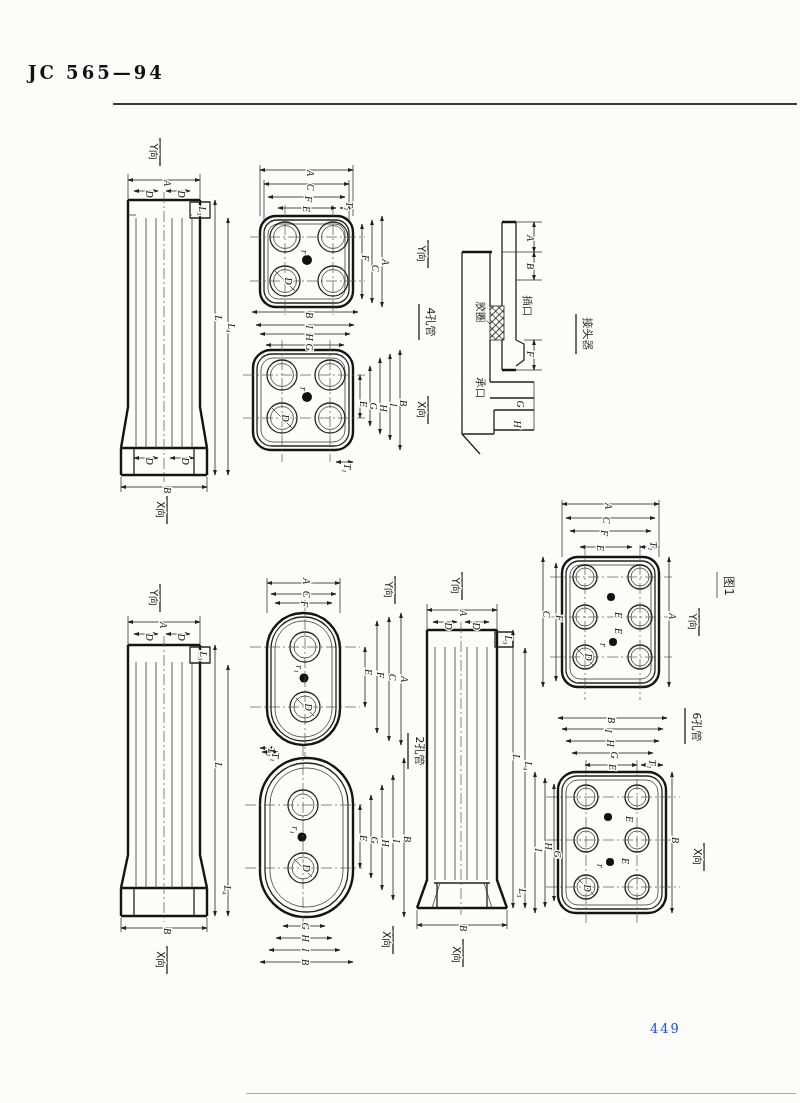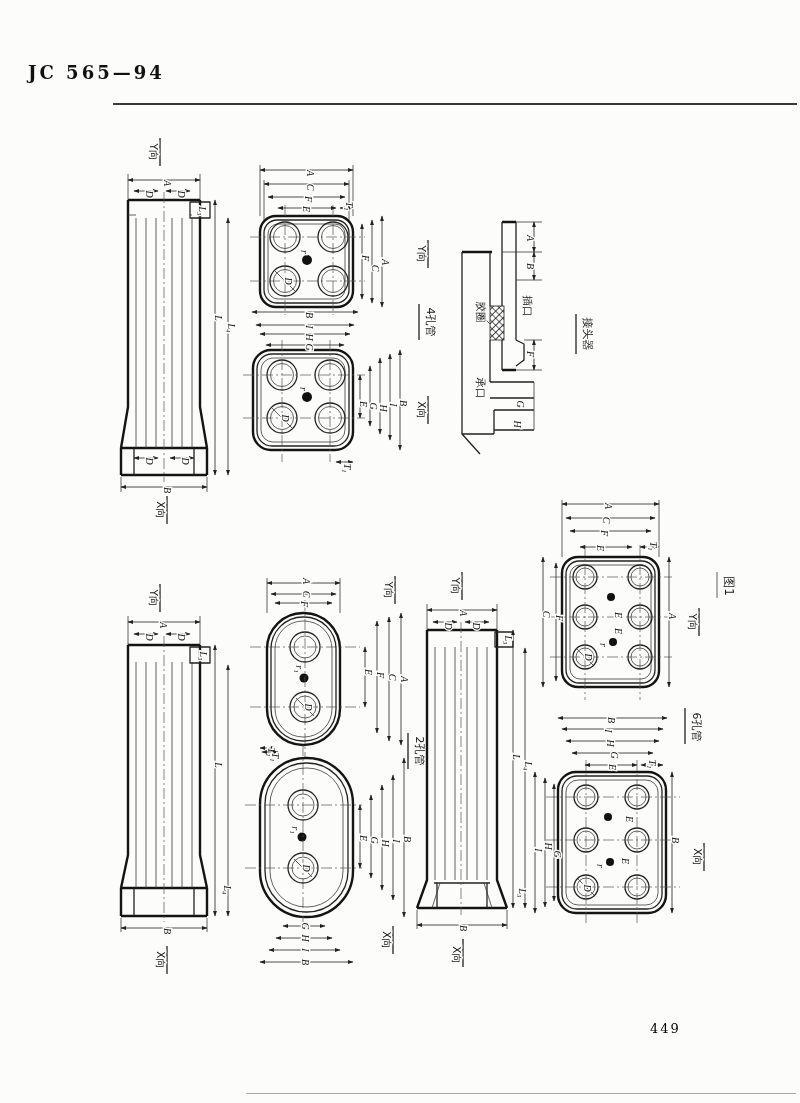--- a/index.html
+++ b/index.html
@@ -4,21 +4,21 @@
 <style>
   html,body{margin:0;padding:0;background:#888;}
   #page{position:relative;width:800px;height:1103px;background:#fcfcfa;overflow:hidden;
         font-family:"Liberation Serif",serif;}
   #hdr{position:absolute;left:0;top:62px;width:780px;text-align:left;
        font:bold 18px "DejaVu Serif",serif;letter-spacing:3px;color:#111;padding-left:28px;}
   #hdr-rule{position:absolute;left:113px;top:103px;width:684px;height:2px;background:#3a3a3a;}
   #wm{position:absolute;left:183px;top:124px;font:bold 74px "DejaVu Sans",sans-serif;
       letter-spacing:5px;color:#e4e4e2;user-select:none;}
   #pgnum{position:absolute;left:650px;top:1021px;font:13px "DejaVu Serif",serif;
-         letter-spacing:2px;color:#000000;}
+         letter-spacing:2px;color:#1d4ed8;}
   #ftr-rule{position:absolute;left:246px;top:1093px;width:550px;height:1px;background:#a8a8a8;}
   svg.fig{position:absolute;left:0;top:0;}
   .tk{stroke:#141414;stroke-width:2.4;fill:none;stroke-linejoin:round;}
   .md{stroke:#222;stroke-width:1.3;fill:none;stroke-linejoin:round;}
   .tn{stroke:#3a3a3a;stroke-width:.8;fill:none;}
   .cl{stroke:#555;stroke-width:.7;fill:none;stroke-dasharray:11 3 2 3;}
   .dm{stroke:#222;stroke-width:.8;fill:none;marker-start:url(#ar);marker-end:url(#ar);}
   text{paint-order:stroke;stroke:#fcfcfa;stroke-width:2.6px;fill:#161616;text-anchor:middle;}
   .d{font:italic 10px "Liberation Serif",serif;}
   .c{font:10.5px "DejaVu Sans",sans-serif;}

